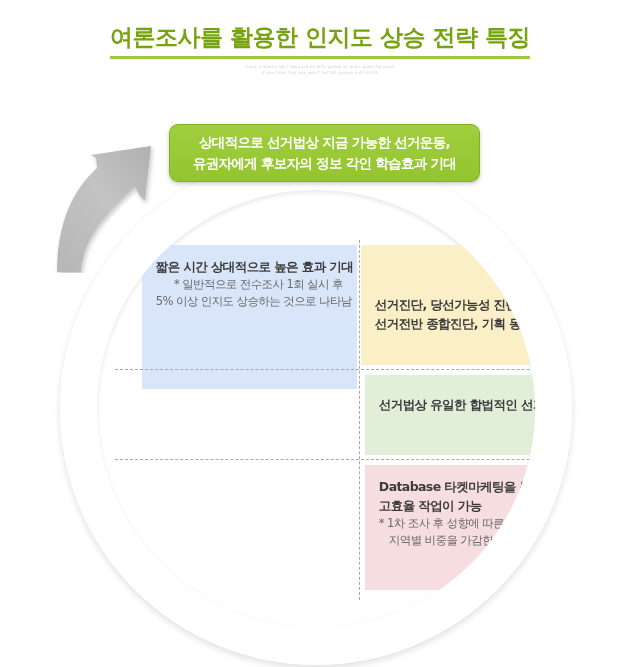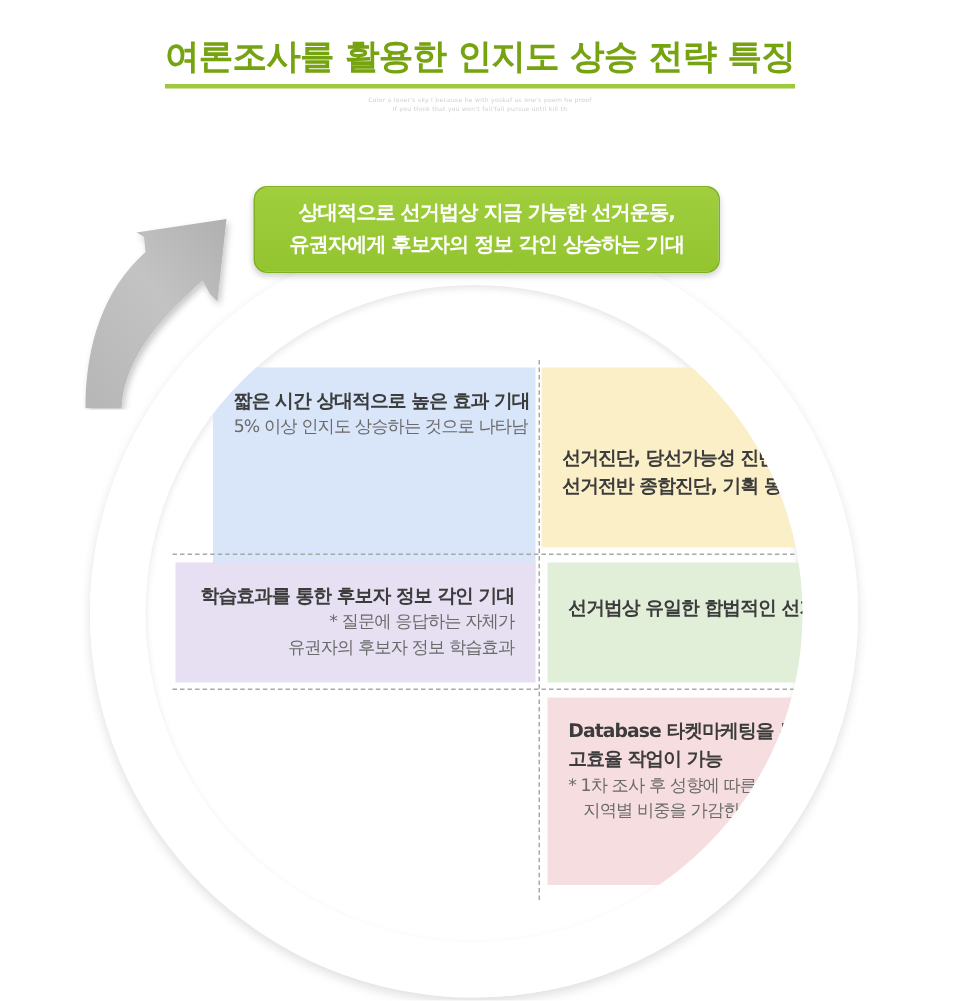--- a/index.html
+++ b/index.html
@@ -154,28 +154,24 @@
 <div class="ring-wrap">
 
   <div class="ring"></div>
   <div class="ring-inner-shadow"></div>
 
   <div class="cells-clip">
     <div class="cells">
 
       <div class="cell c-l1 align-r">
         <div class="hd">짧은 시간 상대적으로 높은 효과 기대</div>
+        <div class="bd">* 일반적으로 전수조사 1회 실시 후</div>
         <div class="bd">5% 이상 인지도 상승하는 것으로 나타남</div>
       </div>
 
-      <div class="cell c-l2 align-r">
-        <div class="hd">학습효과를 통한 후보자 정보 각인 기대</div>
-        <div class="bd">* 질문에 응답하는 자체가</div>
-        <div class="bd">유권자의 후보자 정보 학습효과</div>
-      </div>
 
 
       <div class="cell c-r1 align-l">
         <div style="height:38px"></div>
         <div class="hd">선거진단, 당선가능성 진단 등</div>
         <div class="hd">선거전반 종합진단, 기획 동시 달성 가능</div>
       </div>
 
       <div class="cell c-r2 align-l">
         <div style="height:8px"></div>
@@ -215,15 +211,15 @@
            L90,63
            L85,58
            L80,49
            C56,71 28,98 26,134
            Z"></path>
 </svg>
 
 <div class="banner">
   <div class="btxt">
     <div>상대적으로 선거법상 지금 가능한 선거운동,</div>
-    <div>유권자에게 후보자의 정보 각인 상승하는 기대</div>
+    <div>유권자에게 후보자의 정보 각인 학습효과 기대</div>
   </div>
 </div>
 
 </body></html>

